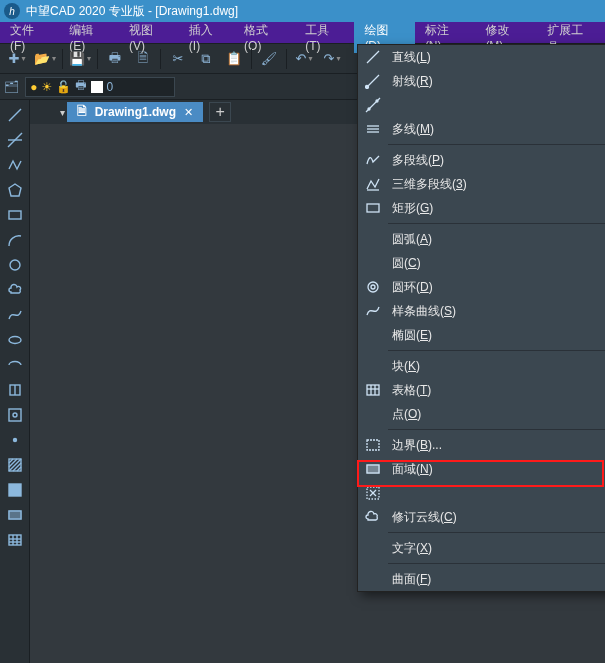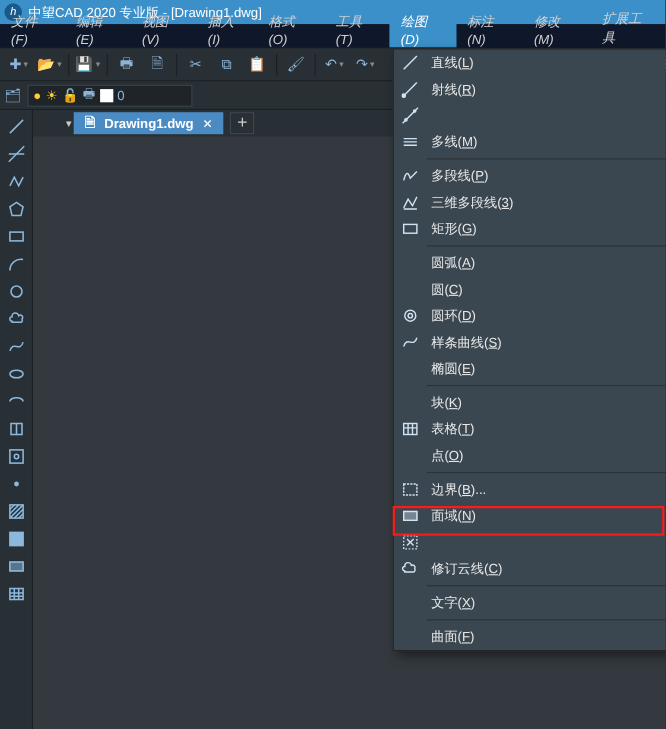--- a/index.html
+++ b/index.html
@@ -3,21 +3,21 @@
 <meta charset="utf-8">
 <style>
 * { margin: 0; padding: 0; box-sizing: border-box; font-family: "Microsoft YaHei", "SimSun", sans-serif; }
 body { width: 605px; height: 663px; background: #293035; overflow: hidden; position: relative; }
 
 
 .titlebar { height: 22px; background: #3b90c9; display: flex; align-items: center; padding: 0 4px; color: #fff; font-size: 12px; }
 .titlebar .logo-icon { width: 16px; height: 16px; border-radius: 50%; background: #1a5a8a; display: flex; align-items: center; justify-content: center; font-size: 10px; margin-right: 6px; font-style: italic; }
 
 
-.menubar { height: 22px; background: #0f172a; display: flex; align-items: flex-end; color: #d0d0d0; font-size: 12px; border-bottom: 1px solid #1a1f23; font-style: italic; }
+.menubar { height: 22px; background: #4c1d95; display: flex; align-items: flex-start; color: #d0d0d0; font-size: 12px; border-bottom: 1px solid #1a1f23; }
 .menubar .menu-item { padding: 0 10px; display: flex; align-items: center; cursor: default; }
 .menubar .menu-item.active { background: #3b90c9; color: #fff; }
 
 
 .toolbar { height: 30px; background: #293035; display: flex; align-items: center; border-bottom: 1px solid #1a1f23; padding: 0 4px; gap: 2px; }
 .tool-btn { width: 26px; height: 24px; display: flex; align-items: center; justify-content: center; color: #8db4d6; font-size: 13px; border: 1px solid transparent; }
 .tool-btn.split::after { content: "▾"; font-size: 8px; margin-left: 2px; color: #888; }
 .tool-sep { width: 1px; height: 20px; background: #1a1f23; margin: 0 2px; }
 
 

